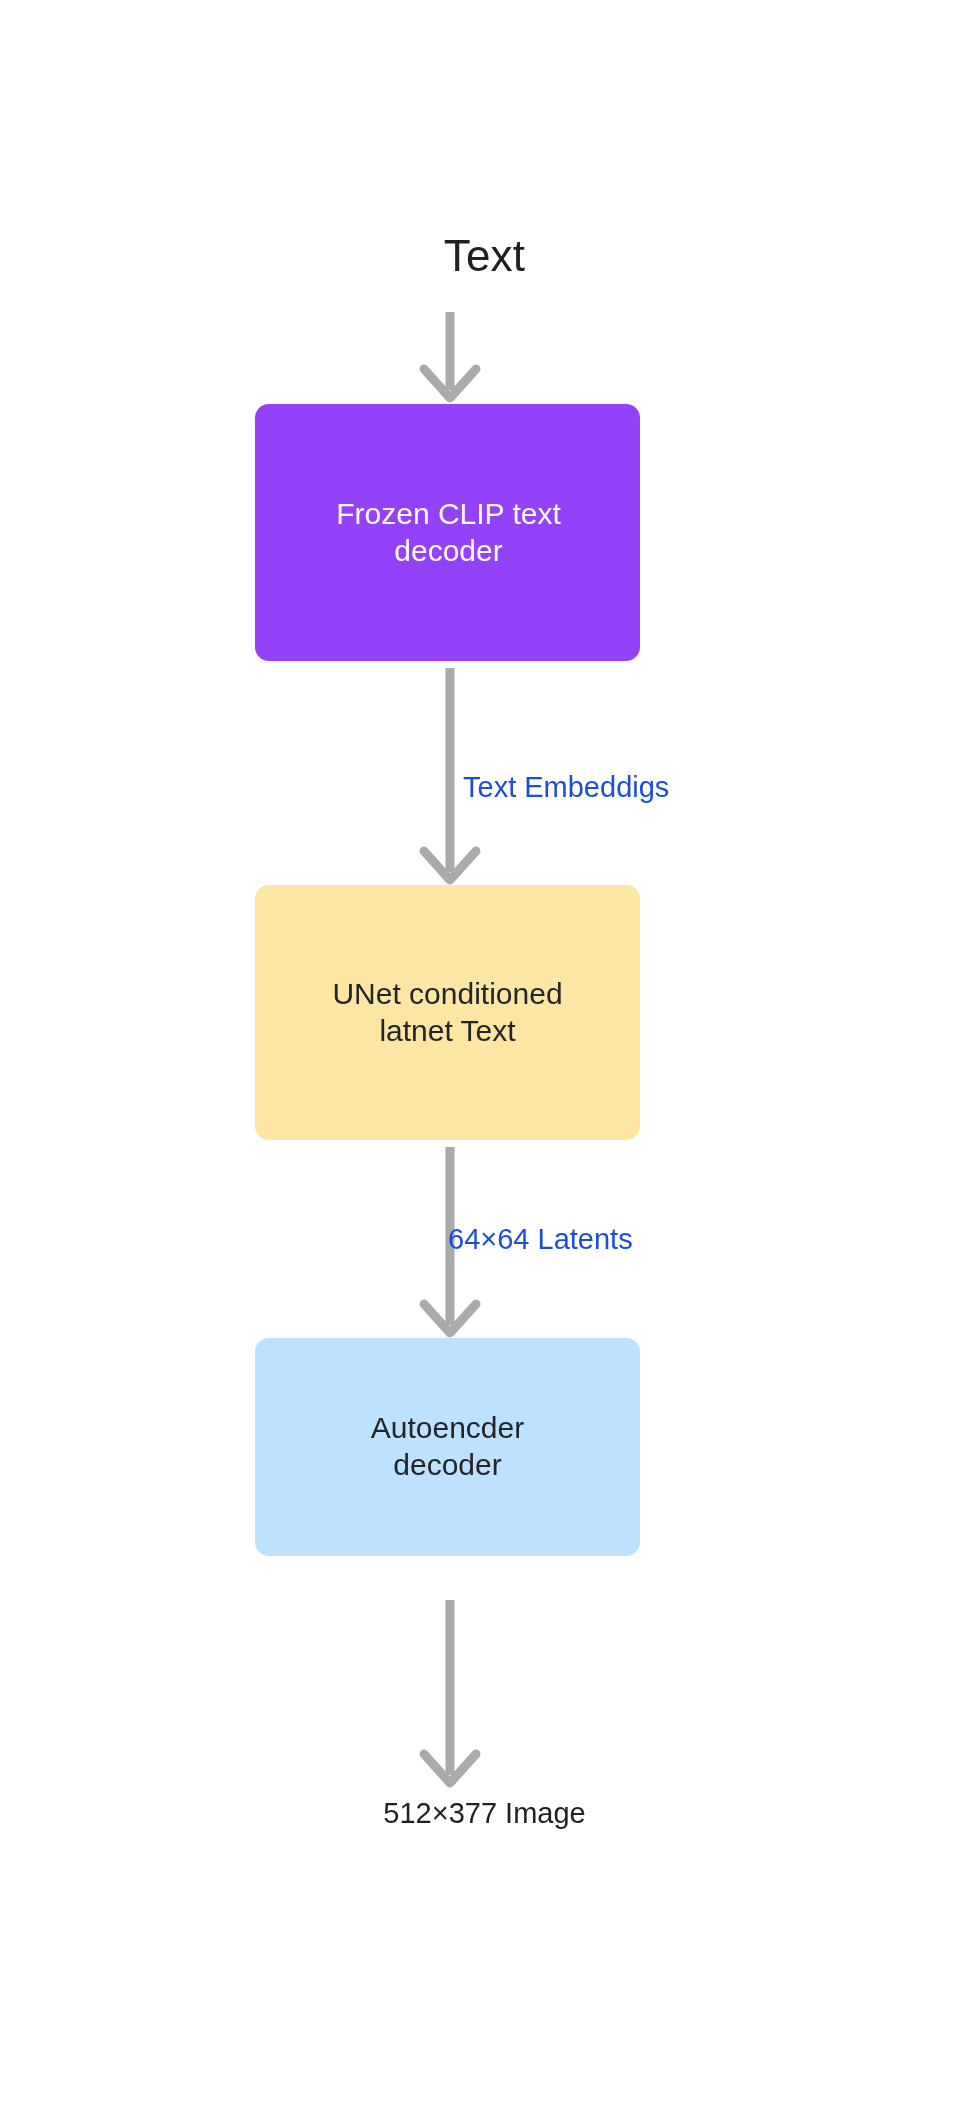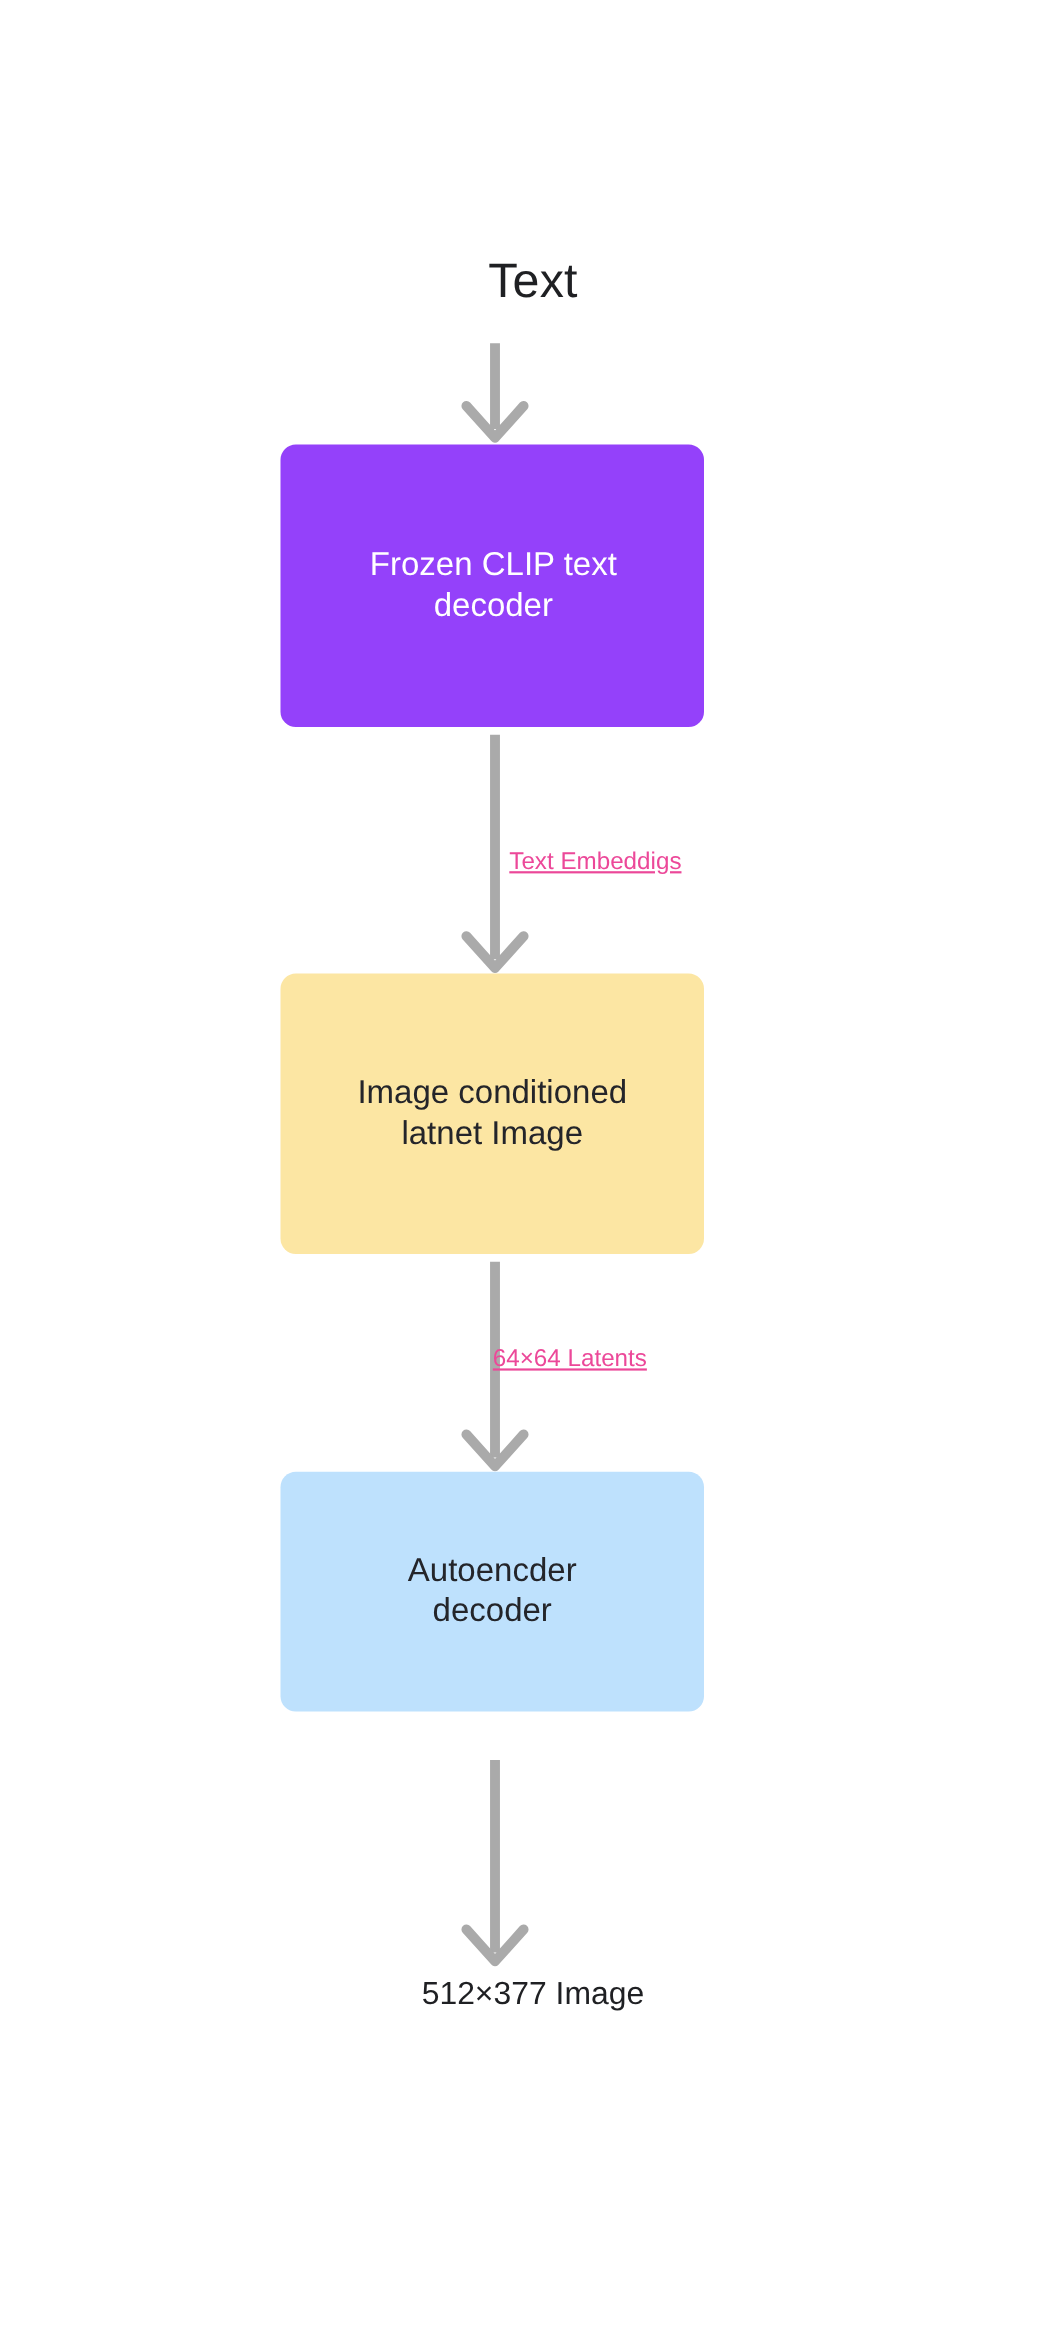--- a/index.html
+++ b/index.html
@@ -43,25 +43,24 @@
   .node-label.terminal {
     font-size: 29px;
     left: 0;
     right: 0;
     top: 1795px;
   }
 
   
   .edge-label {
     position: absolute;
-    font-size: 22px;
-    color: #ec4899;
+    font-size: 29px;
+    color: #1d4ed8;
     white-space: nowrap;
     line-height: 1.2;
-    text-decoration: underline;
   }
   .edge-label.l-embeddings {
     left: 463px;
     top: 770px;
   }
   .edge-label.l-latents {
     left: 448px;
     top: 1222px;
   }
 
@@ -152,23 +151,23 @@
       <span>Frozen CLIP text</span>
       <br>
       <span>decoder</span>
     </span>
   </div>
 
   <div class="edge-label l-embeddings">Text Embeddigs</div>
 
   <div class="box unet">
     <span class="box-text">
-      <span>Image conditioned</span>
+      <span>UNet conditioned</span>
       <br>
-      <span>latnet Image</span>
+      <span>latnet Text</span>
     </span>
   </div>
 
   <div class="edge-label l-latents">64×64 Latents</div>
 
   <div class="box decoder">
     <span class="box-text">
       <span>Autoencder</span>
       <br>
       <span>decoder</span>

